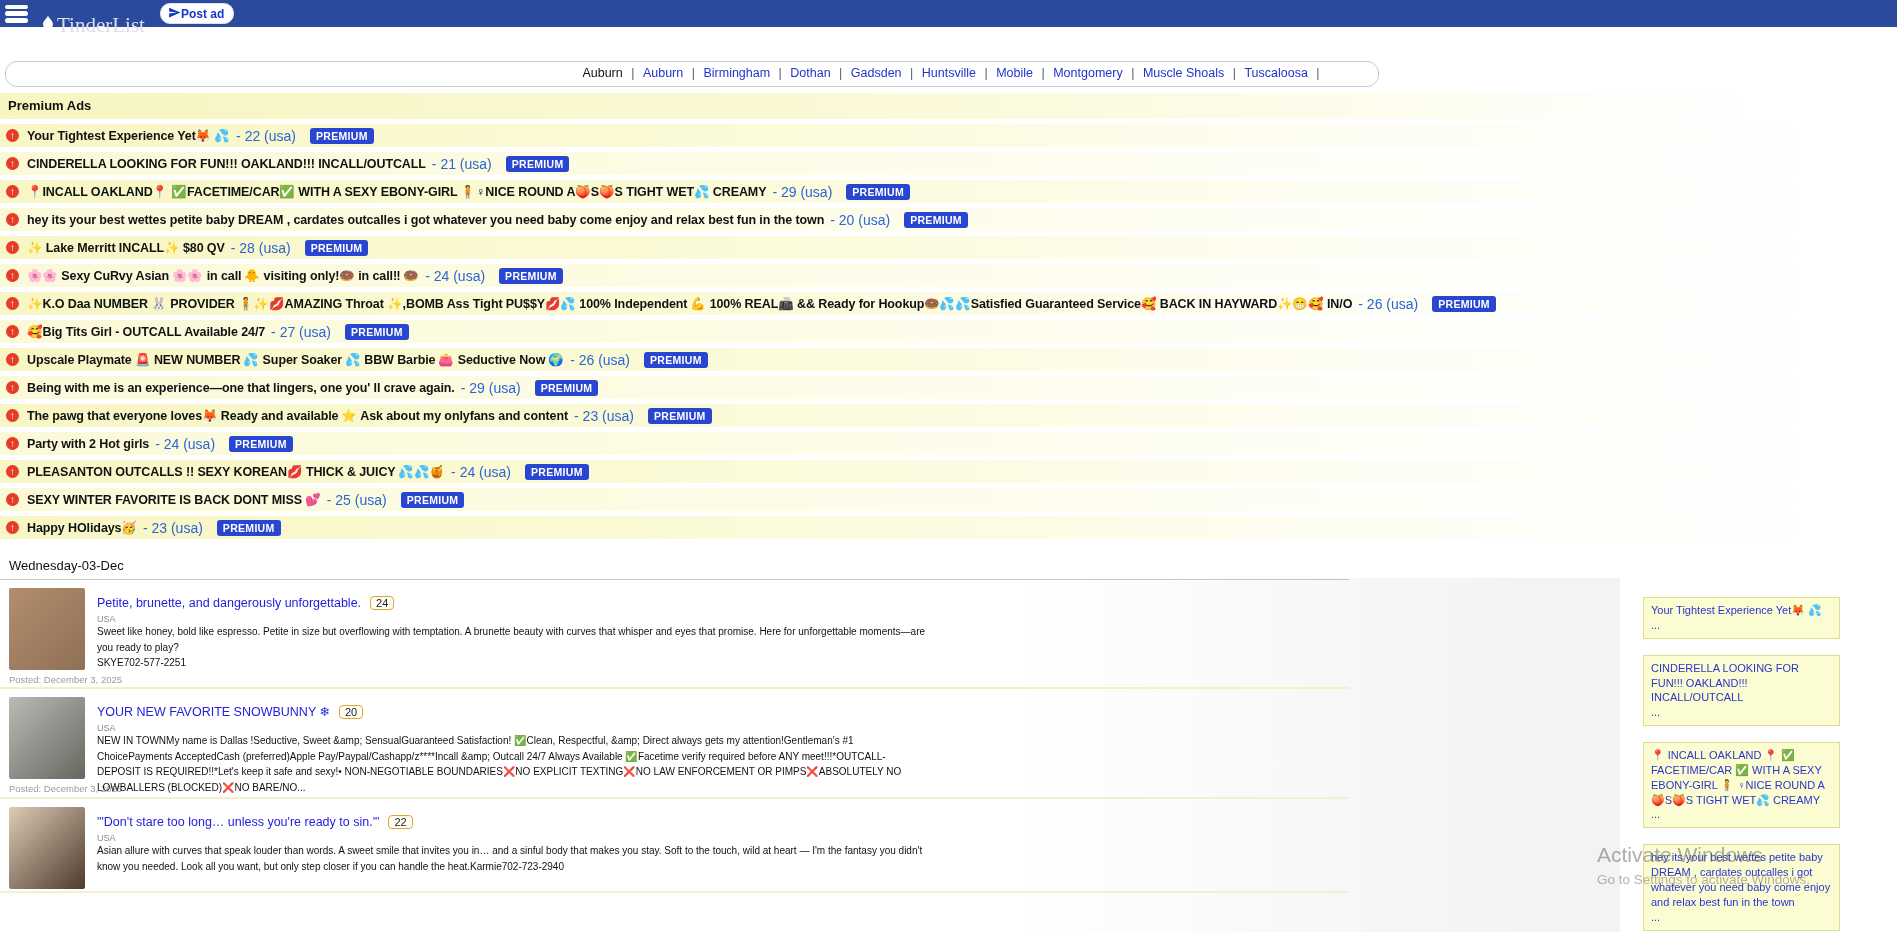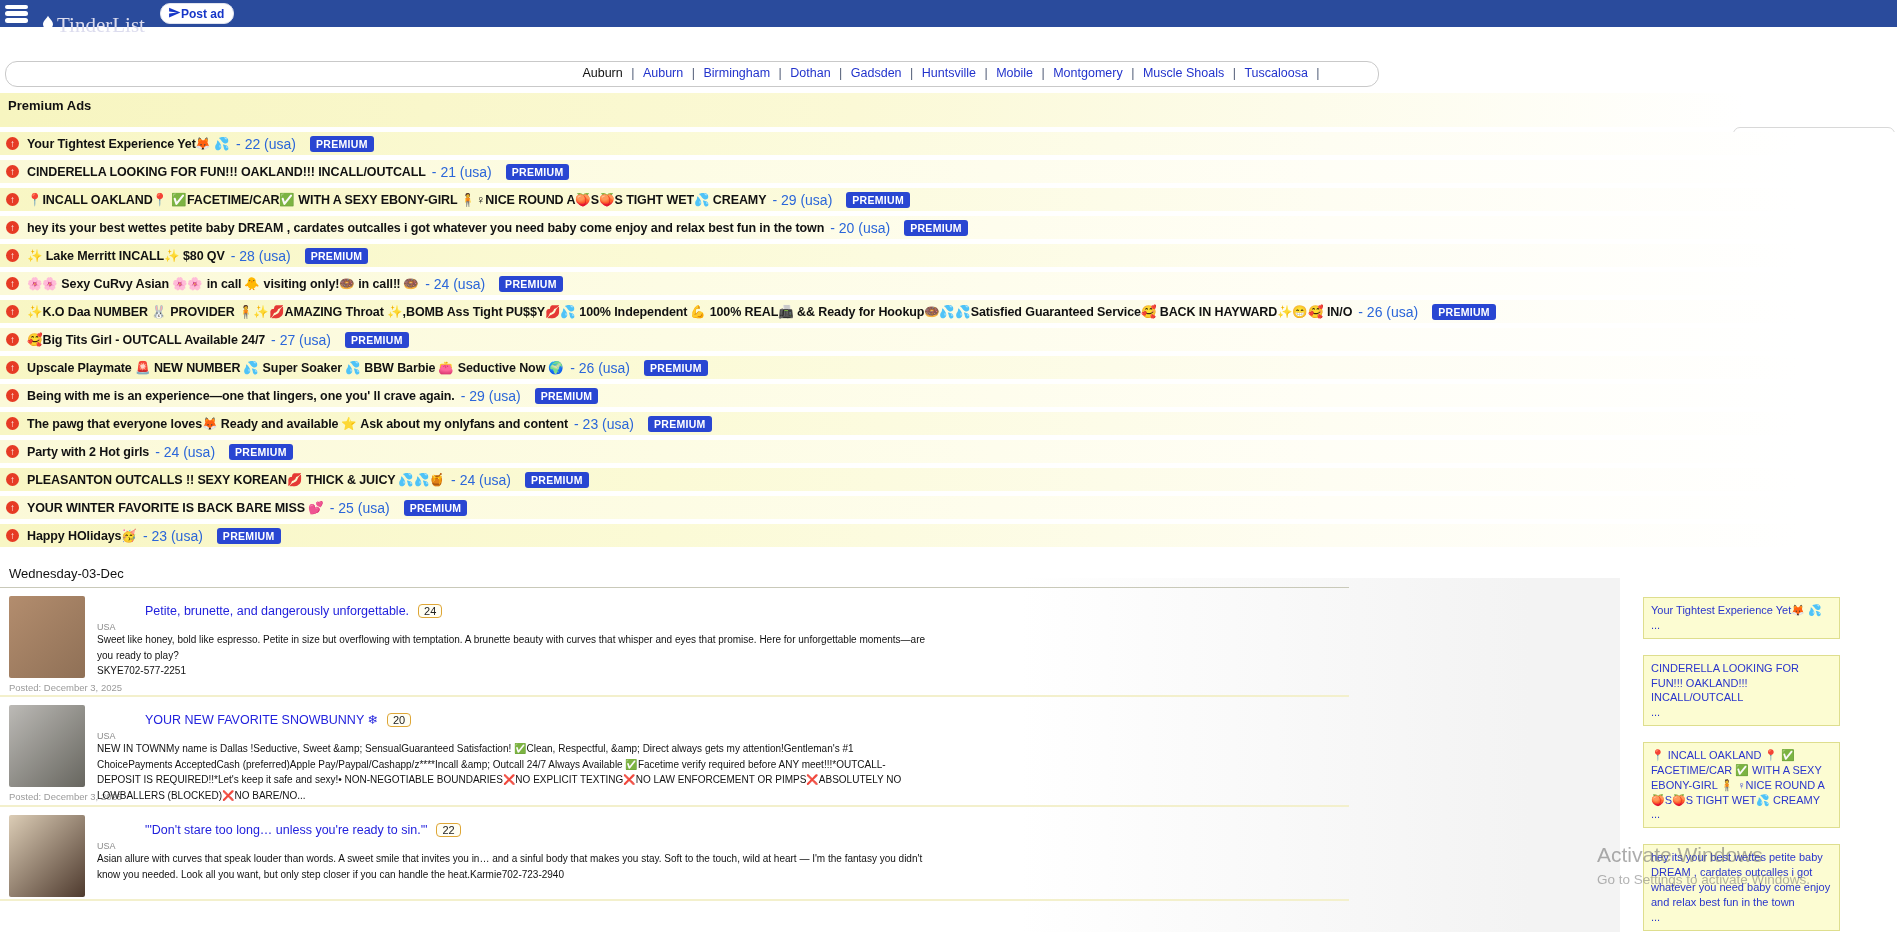--- a/index.html
+++ b/index.html
@@ -22,21 +22,21 @@
   .navbox{position:absolute;left:5px;top:61px;width:1372px;height:24px;border:1px solid #c9c9c9;border-radius:12px;background:#fff;}
   .citylinks{position:absolute;left:0;top:66px;width:100%;text-align:center;font-size:12.5px;white-space:nowrap;}
   .city{color:#2233cc;margin:0 5px;cursor:pointer;}
   .city.current{color:#111;}
   .sep{color:#55607a;}
 
   .miniwidget{position:absolute;left:1733px;top:127px;width:160px;height:12px;border:1px solid #d8d8d8;border-radius:7px;background:#fff;}
 
   
   .premium{margin-top:66px;position:relative;z-index:1;}
-  .ptitlebar{height:34px;line-height:26px;font-weight:bold;font-size:13px;padding-left:8px;
+  .ptitlebar{height:26px;line-height:26px;font-weight:bold;font-size:13px;padding-left:8px;
              background:linear-gradient(90deg,#f7f5c0,#fbf9d6 45%,#ffffff 92%);}
   .prow{height:23px;margin-top:5px;display:flex;align-items:center;padding-left:6px;white-space:nowrap;
         background:linear-gradient(90deg,#f8f6c4 0%,#fbfad6 35%,#fefdf2 70%,#ffffff 95%);}
   .prow:nth-child(even){background:linear-gradient(90deg,#fbf9d8 0%,#fdfce4 35%,#fffef6 70%,#ffffff 95%);}
   .uparr{flex:0 0 13px;height:13px;background:#e63b25;color:#fff;border-radius:50%;font-size:10px;line-height:13px;
          text-align:center;font-weight:bold;margin-right:8px;}
   .ptitle{font-weight:bold;font-size:12.5px;color:#111;letter-spacing:-0.1px;cursor:pointer;}
   .pmeta{color:#2b66d9;font-weight:normal;font-size:14px;margin-left:6px;}
   .pbadge{margin-left:14px;background:#2946d2;color:#fff;font-weight:bold;font-size:10.5px;
           padding:2px 6px;border-radius:3px;letter-spacing:0.3px;}
@@ -46,21 +46,21 @@
   .rightshade{position:absolute;left:1020px;top:578px;width:600px;height:354px;background:linear-gradient(90deg,#ffffff,#f3f3f3 85%);z-index:0;}
   .listings{position:relative;z-index:1;}
   .listing{display:flex;padding:8px 0 2px 9px;border-bottom:2px solid #f3f0cc;width:1340px;}
   .lthumbcol{width:88px;flex:none;}
   .thumb{width:76px;height:82px;border-radius:2px;cursor:pointer;}
   .t1{background:linear-gradient(135deg,#b38d6e,#8f7056);}
   .t2{background:linear-gradient(135deg,#bcbab6,#67665f);}
   .t3{background:linear-gradient(135deg,#dccdb6,#4e3a2e);}
   .posted{font-size:9.5px;color:#9a9a9a;margin-top:4px;white-space:nowrap;}
   .lcontent{padding-top:5px;max-width:830px;}
-  .ltitle{color:#2222dd;font-size:12.5px;cursor:pointer;margin-left:48px;}
+  .ltitle{color:#2222dd;font-size:12.5px;cursor:pointer;}
   .agebadge{display:inline-block;border:1px solid #dea636;border-radius:4px;background:#fffef4;
             padding:0 5px;font-size:11px;color:#222;margin-left:9px;}
   .lusa{font-size:9px;color:#8a8a8a;margin-top:3px;}
   .ldesc{font-size:10px;color:#111;line-height:1.55;white-space:pre-line;}
 
   
   .sidebar{position:absolute;left:1643px;top:597px;width:197px;z-index:1;}
   .sbox{background:#fcfcd2;border:1px solid #dede8e;padding:5px 7px;margin-bottom:16px;
         font-size:11px;color:#2a35cc;line-height:1.35;cursor:pointer;}
   .sdots{color:#2a35cc;}
@@ -180,21 +180,21 @@
           <span class="pbadge">PREMIUM</span>
         </div>
         <div class="prow">
           <span class="uparr">↑</span>
           <span class="ptitle">PLEASANTON OUTCALLS !! SEXY KOREAN💋 THICK &amp; JUICY 💦💦🍯</span>
           <span class="pmeta">- 24 (usa)</span>
           <span class="pbadge">PREMIUM</span>
         </div>
         <div class="prow">
           <span class="uparr">↑</span>
-          <span class="ptitle">YOUR WINTER FAVORITE IS BACK BARE MISS 💕</span>
+          <span class="ptitle">SEXY WINTER FAVORITE IS BACK DONT MISS 💕</span>
           <span class="pmeta">- 25 (usa)</span>
           <span class="pbadge">PREMIUM</span>
         </div>
         <div class="prow">
           <span class="uparr">↑</span>
           <span class="ptitle">Happy HOlidays🥳</span>
           <span class="pmeta">- 23 (usa)</span>
           <span class="pbadge">PREMIUM</span>
         </div>
       </div>

